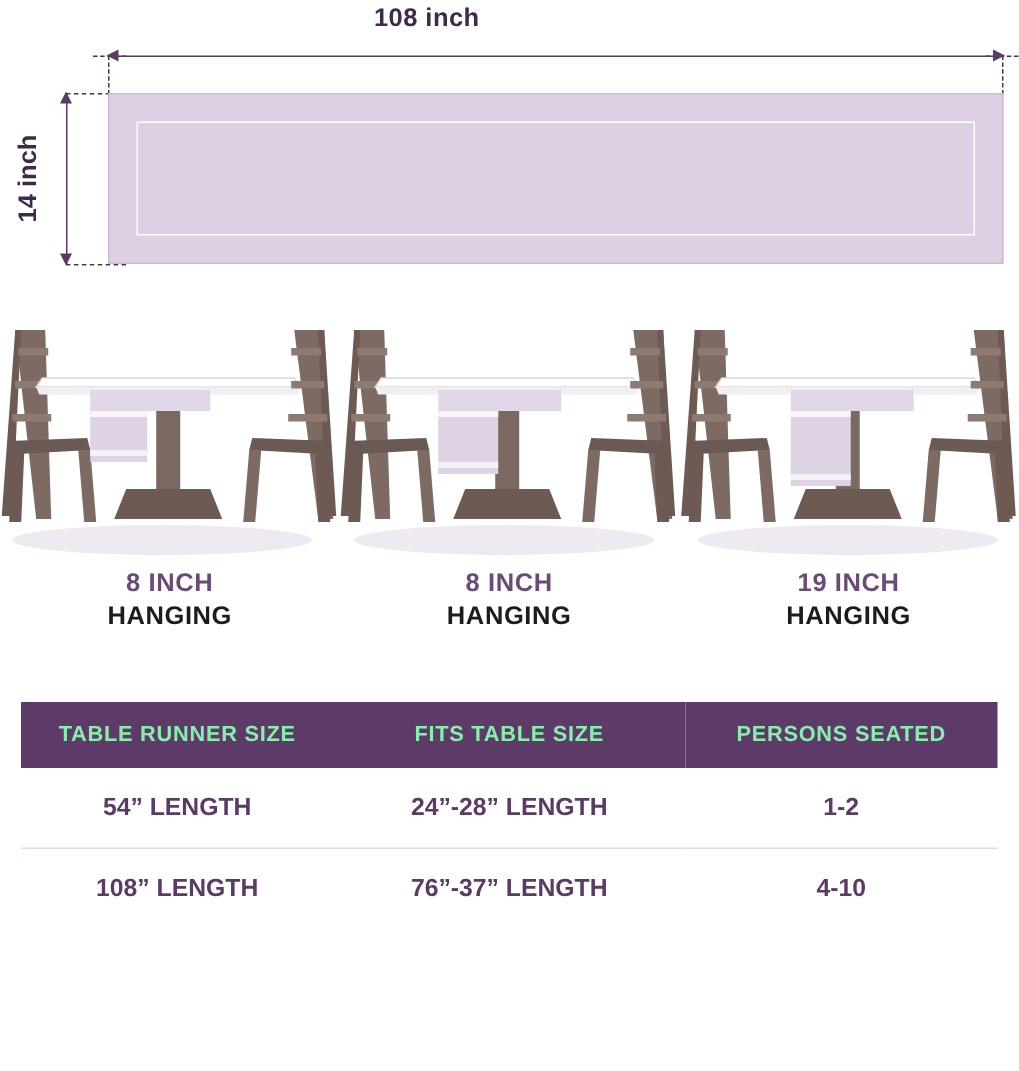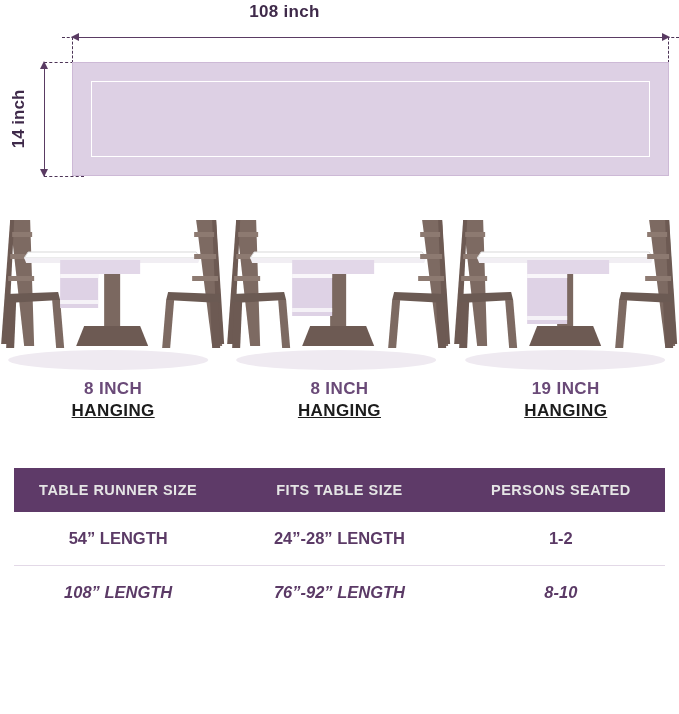--- a/index.html
+++ b/index.html
@@ -183,55 +183,53 @@
     font-weight: bold;
     color: #6a4a78;
     letter-spacing: 0.4px;
   }
   .cap-line2 {
     display: block;
     font-size: 17px;
     font-weight: bold;
     color: #1c1c1c;
     letter-spacing: 0.4px;
-    text-decoration: underline;
   }
 
   
   .spec-table {
     position: absolute;
     left: 14px;
     top: 468px;
     width: 651px;
     border-collapse: collapse;
     table-layout: fixed;
   }
   .spec-table th {
     background: #5e3a68;
-    color: #e5e5e5;
+    color: #86efac;
     font-size: 14.5px;
     font-weight: bold;
     letter-spacing: 0.5px;
     padding: 14px 6px;
     text-align: center;
     border: none;
   }
   .spec-table td {
     font-size: 16.5px;
     font-weight: bold;
     color: #5b3a66;
     text-align: center;
     padding: 17px 6px;
     border-bottom: 1px solid #e3d9e7;
     background: #ffffff;
     margin-top: 45px;
   }
   .spec-table tr.last td {
     border-bottom: none;
-    font-style: italic;
   }
   .spec-table col.c1 { width: 32%; }
   .spec-table col.c2 { width: 36%; }
   .spec-table col.c3 { width: 32%; }
 </style>
 </head>
 <body>
 
 <div class="page">
 
@@ -386,19 +384,19 @@
       </tr>
     </thead>
     <tbody>
       <tr>
         <td>54” LENGTH</td>
         <td>24”-28” LENGTH</td>
         <td>1-2</td>
       </tr>
       <tr class="last">
         <td>108” LENGTH</td>
-        <td>76”-92” LENGTH</td>
-        <td>8-10</td>
+        <td>76”-37” LENGTH</td>
+        <td>4-10</td>
       </tr>
     </tbody>
   </table>
 
 </div>
 
 </body></html>

